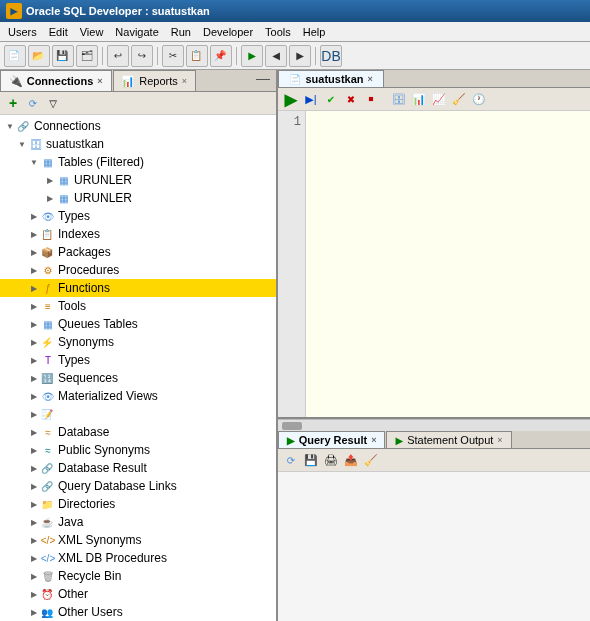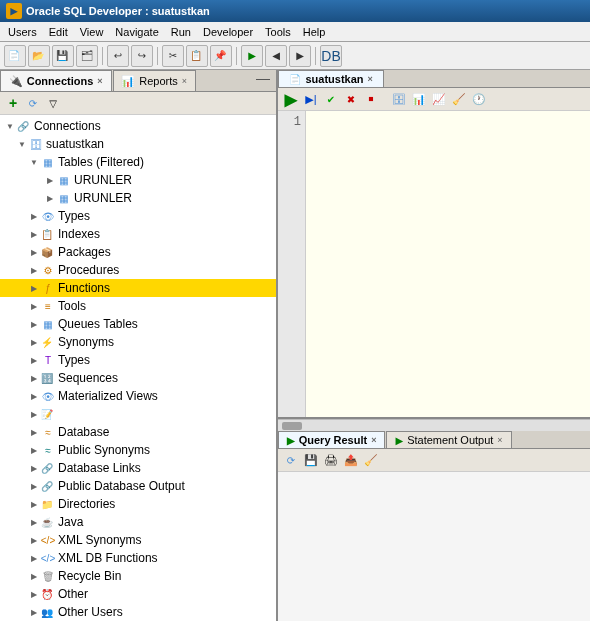--- a/index.html
+++ b/index.html
@@ -525,28 +525,28 @@
         <span class="tree-indent" style="width:28px;"></span>
         <span class="tree-expand">▶</span>
         <span class="tree-icon" style="color:#007777;">≈</span>
         <span class="tree-label">Public Synonyms</span>
       </div>
 
       <div class="tree-item">
         <span class="tree-indent" style="width:28px;"></span>
         <span class="tree-expand">▶</span>
         <span class="tree-icon" style="color:#4a90d9;">🔗</span>
-        <span class="tree-label">Database Links</span>
+        <span class="tree-label">Database Result</span>
       </div>
 
       <div class="tree-item">
         <span class="tree-indent" style="width:28px;"></span>
         <span class="tree-expand">▶</span>
         <span class="tree-icon" style="color:#007777;">🔗</span>
-        <span class="tree-label">Public Database Output</span>
+        <span class="tree-label">Query Database Links</span>
       </div>
 
       <div class="tree-item">
         <span class="tree-indent" style="width:28px;"></span>
         <span class="tree-expand">▶</span>
         <span class="tree-icon" style="color:#e8a000;">📁</span>
         <span class="tree-label">Directories</span>
       </div>
 
       <div class="tree-item">
@@ -560,21 +560,21 @@
         <span class="tree-indent" style="width:28px;"></span>
         <span class="tree-expand">▶</span>
         <span class="tree-icon" style="color:#cc7700;">&lt;/&gt;</span>
         <span class="tree-label">XML Synonyms</span>
       </div>
 
       <div class="tree-item">
         <span class="tree-indent" style="width:28px;"></span>
         <span class="tree-expand">▶</span>
         <span class="tree-icon" style="color:#4a90d9;">&lt;/&gt;</span>
-        <span class="tree-label">XML DB Functions</span>
+        <span class="tree-label">XML DB Procedures</span>
       </div>
 
       <div class="tree-item">
         <span class="tree-indent" style="width:28px;"></span>
         <span class="tree-expand">▶</span>
         <span class="tree-icon" style="color:#888;">🗑</span>
         <span class="tree-label">Recycle Bin</span>
       </div>
 
       <div class="tree-item">

